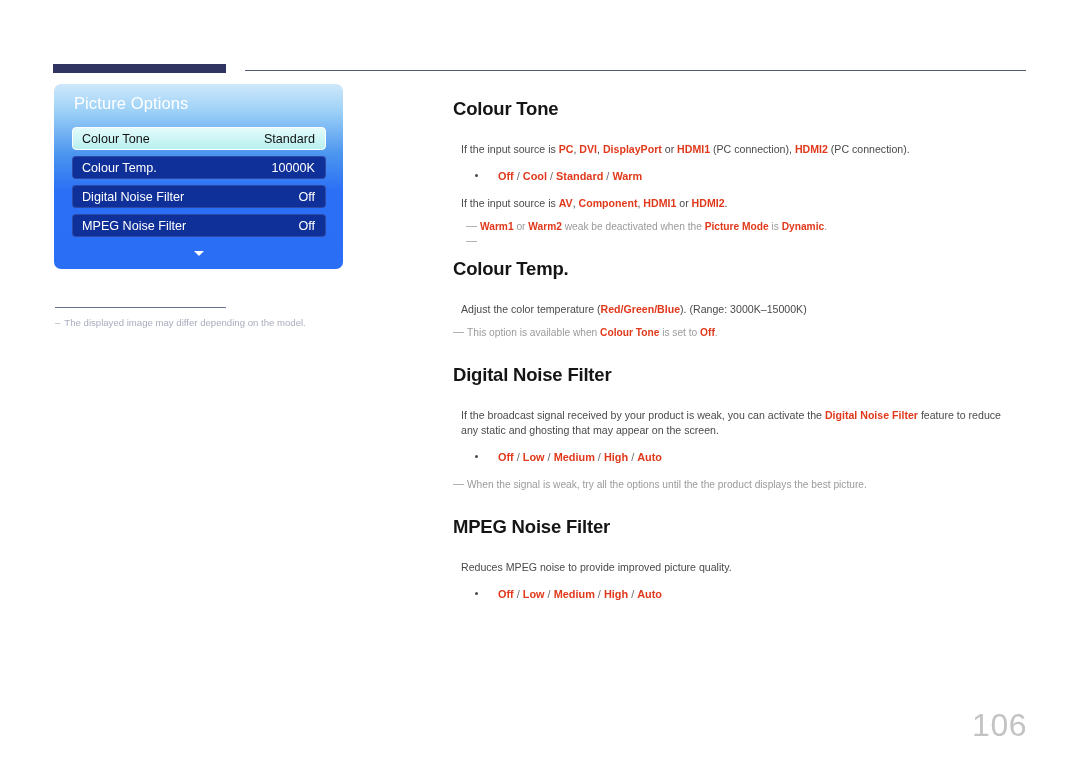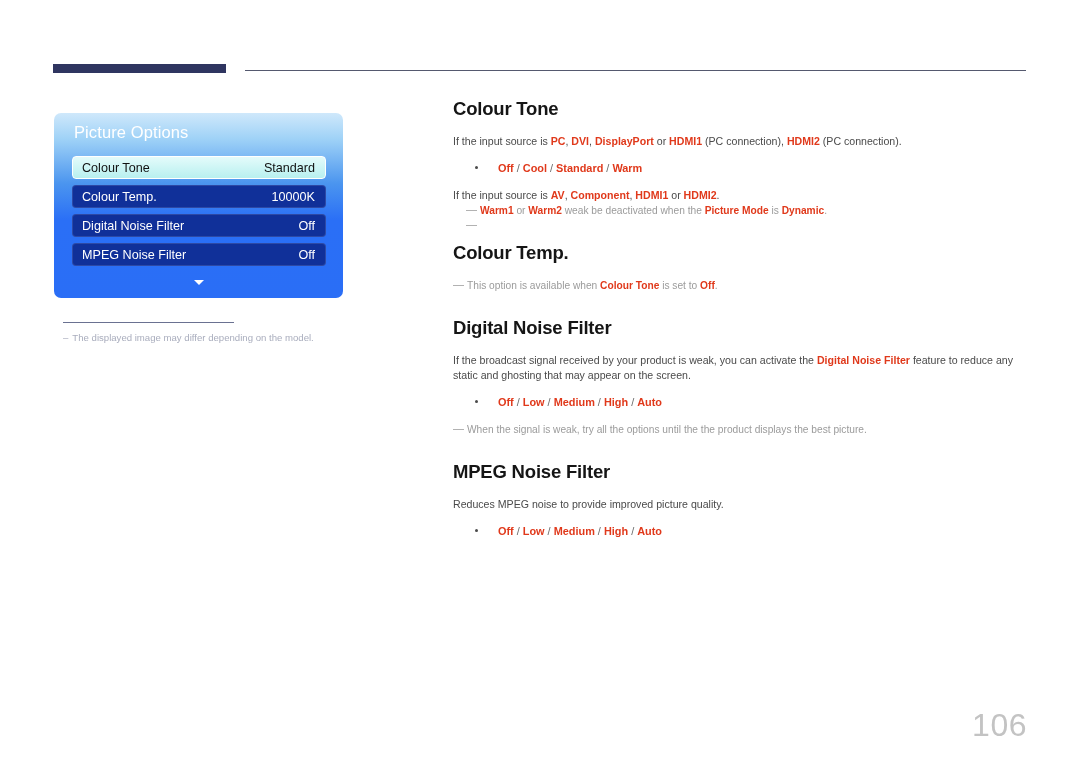--- a/index.html
+++ b/index.html
@@ -38,21 +38,21 @@
     top: 6px;
     width: 781px;
     height: 1px;
     background: #55596f;
   }
 
   
   #osd-panel {
     position: absolute;
     left: 54px;
-    top: 113px;
+    top: 84px;
     width: 289px;
     height: 185px;
     border-radius: 7px;
     background: linear-gradient(180deg,
                 #cfe8fb 0%,
                 #9fd2f7 14%,
                 #4b95ef 38%,
                 #2a6ff6 58%,
                 #2a6ef6 100%);
     box-sizing: border-box;
@@ -107,23 +107,22 @@
     height: 0;
     border-left: 5px solid transparent;
     border-right: 5px solid transparent;
     border-top: 5px solid #ffffff;
   }
 
   
   #osd-footnote {
     position: absolute;
     left: 55px;
-    top: 322px;
+    top: 307px;
     width: 330px;
-    margin-left: 8px;
   }
   #osd-footnote .fn-rule {
     width: 171px;
     height: 1px;
     background: #6a7191;
     margin-bottom: 9px;
   }
   #osd-footnote .fn-text {
     font-size: 9.6px;
     color: #a9adbd;
@@ -145,21 +144,21 @@
     font-size: 18.5px;
     font-weight: bold;
     color: #151515;
     letter-spacing: -0.2px;
     margin: 0;
   }
   .para {
     font-size: 10.6px;
     color: #4a4a4a;
     line-height: 15px;
-    margin: 0;
+    margin: 8px;
   }
   .bullet-line {
     font-size: 10.9px;
     line-height: 15px;
     margin: 12px;
     padding-left: 33px;
     position: relative;
     color: #6a6a6a;
   }
   .bullet-line .dot {
@@ -267,20 +266,21 @@
 
   <p class="note-line indent"><span class="nd">—</span><span class="acc-note">Warm1</span><span> or </span><span class="acc-note">Warm2</span><span> weak be deactivated when the </span><span class="acc-note">Picture Mode</span><span> is </span><span class="acc-note">Dynamic</span><span>.</span></p>
 
   <p class="note-line indent"><span class="nd">—</span></p>
 
   <div class="sp-sec"></div>
 
   <h2 class="sec-title">Colour Temp.</h2>
   <div class="sp-h"></div>
 
+  <p class="para"><span>Adjust the color temperature (</span><span class="acc">Red</span><span class="acc">/</span><span class="acc">Green</span><span class="acc">/</span><span class="acc">Blue</span><span>). (Range: 3000K–15000K)</span></p>
 
   <p class="note-line"><span class="nd">—</span><span>This option is available when </span><span class="acc-note">Colour Tone</span><span> is set to </span><span class="acc-note">Off</span><span>.</span></p>
 
   <div class="sp-sec"></div>
 
   <h2 class="sec-title">Digital Noise Filter</h2>
   <div class="sp-h"></div>
 
   <p class="para"><span>If the broadcast signal received by your product is weak, you can activate the </span><span class="acc">Digital Noise Filter</span><span> feature to reduce any static and ghosting that may appear on the screen.</span></p>
 

